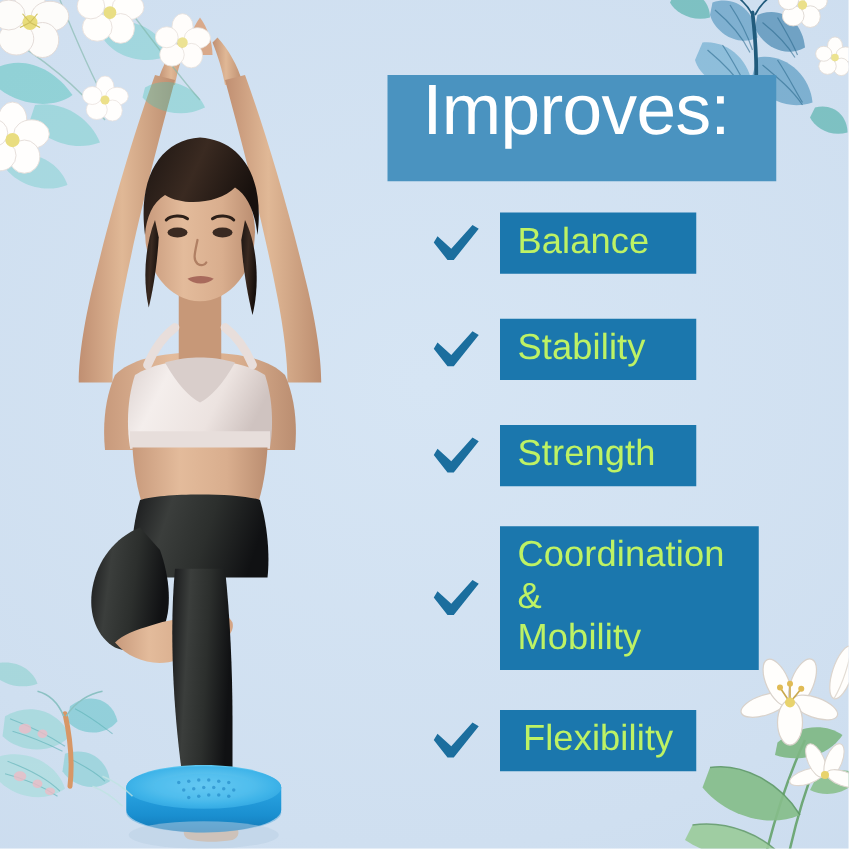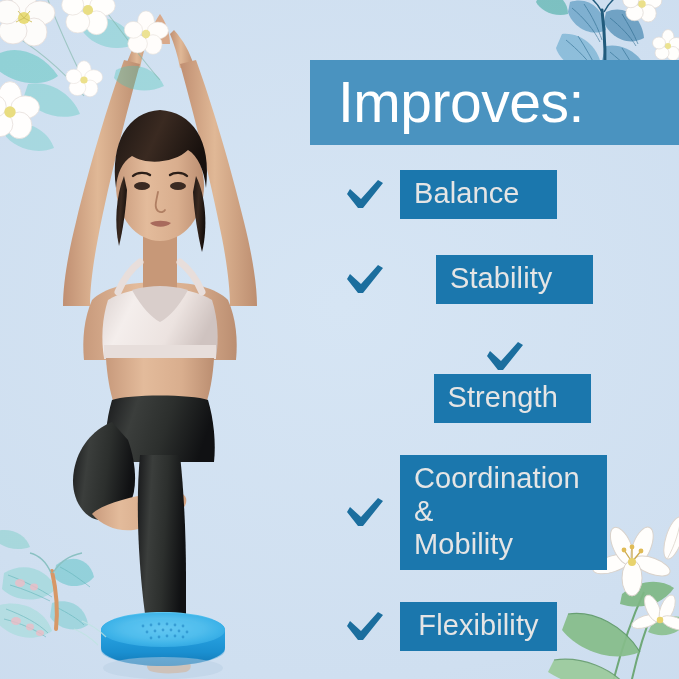--- a/index.html
+++ b/index.html
@@ -41,25 +41,25 @@
     width: 320px;
     height: 679px;
   }
   #subject svg { width: 100%; height: 100%; display: block; }
 
   
   #header-banner {
     position: absolute;
     left: 310px;
     top: 60px;
-    width: 369px;
+    width: 311px;
     height: 85px;
     background: #4a93c0;
     display: flex;
-    align-items: center;
+    align-items: flex-start;
     z-index: 6;
   }
   #header-title {
     color: #ffffff;
     font-size: 57px;
     line-height: 1;
     font-weight: 400;
     letter-spacing: -0.5px;
     padding-left: 28px;
     white-space: nowrap;
@@ -82,36 +82,36 @@
     flex: 0 0 auto;
     width: 40px;
     height: 34px;
     margin-right: 15px;
     display: block;
   }
   .check-icon svg { width: 100%; height: 100%; display: block; }
 
   .benefit-chip {
     background: #1b77ad;
-    color: #e5e5e5;
+    color: #bef264;
     font-size: 29px;
     line-height: 1.14;
     font-weight: 400;
     padding: 7px 14px 9px 14px;
     letter-spacing: 0.1px;
     white-space: pre-line;
     box-sizing: border-box;
   }
   .chip-narrow { width: 157px; }
   .chip-wide   { width: 207px; }
 
   
   .row-0 { margin-top: 0px; }
-  .row-1 { margin-top: 36px; gap: 36px; }
-  .row-2 { margin-top: 36px; flex-direction: column; }
+  .row-1 { margin-top: 36px; }
+  .row-2 { margin-top: 36px; }
   .row-3 { margin-top: 32px; }
   .row-4 { margin-top: 32px; text-align: center; }
 </style>
 </head>
 <body>
 
 <div id="poster">
 
   <div id="subject">
     <svg viewBox="0 0 320 679" xmlns="http://www.w3.org/2000/svg">

